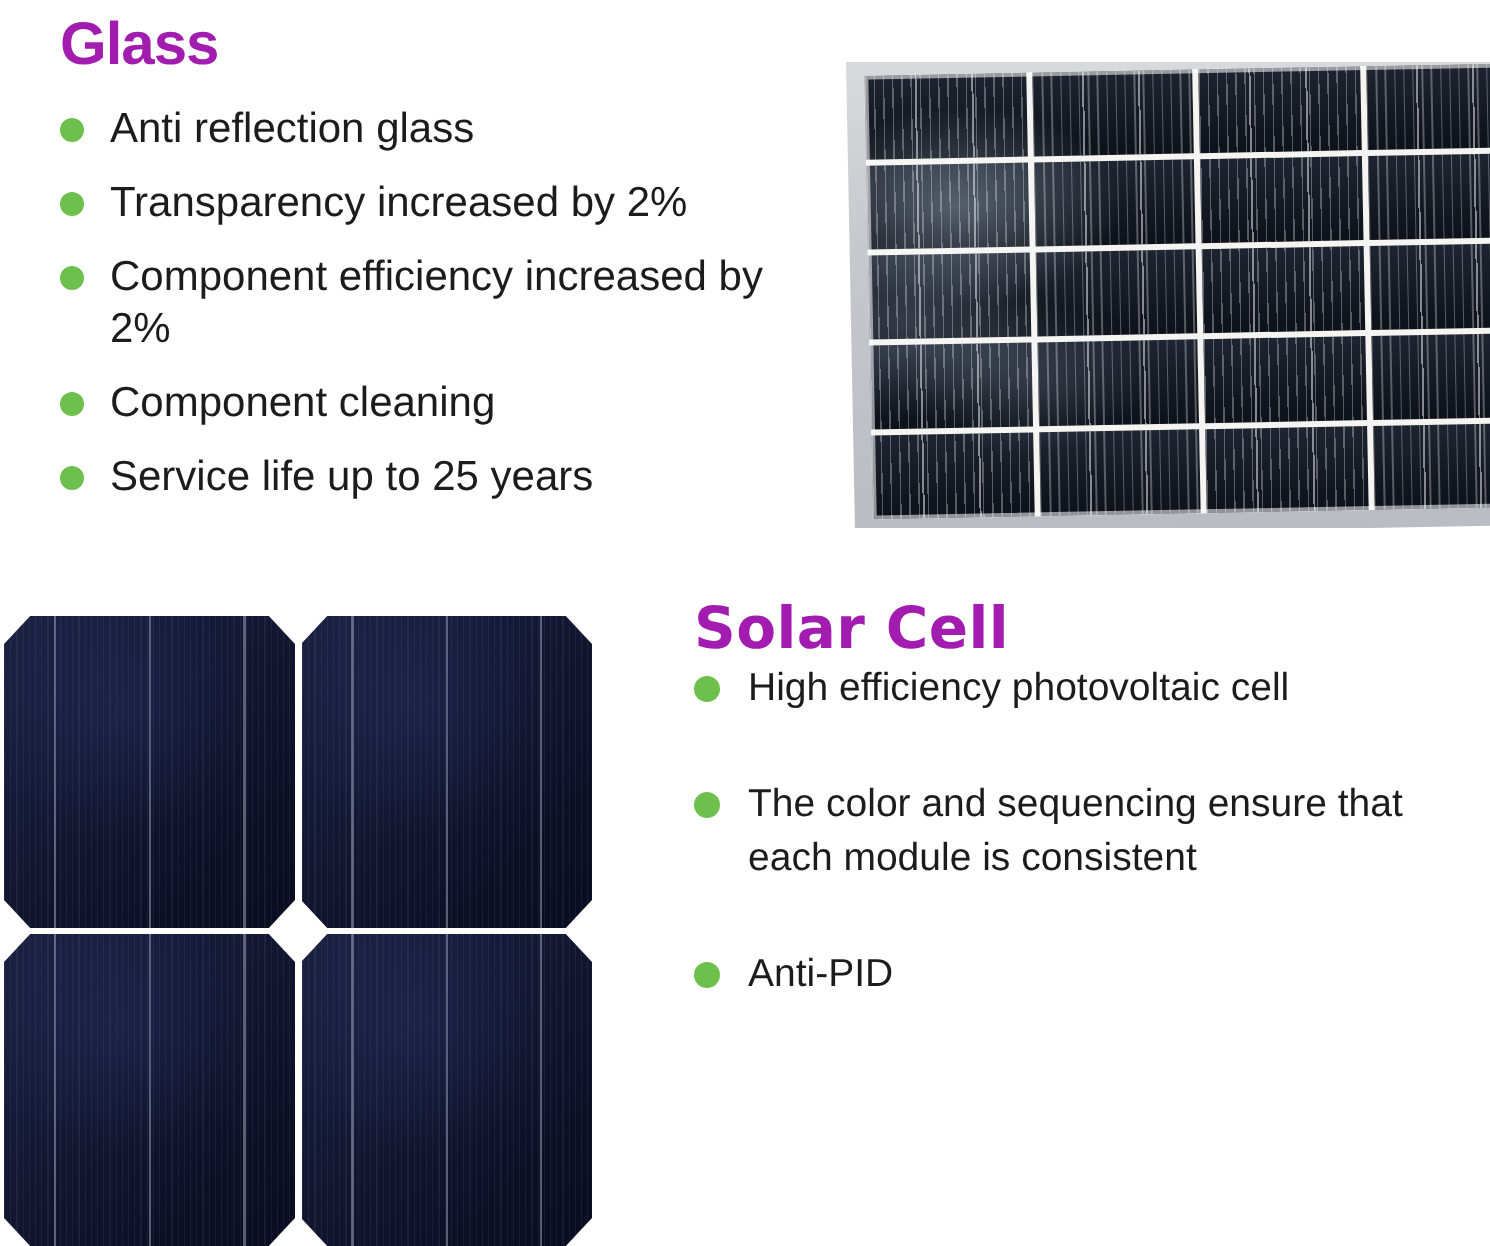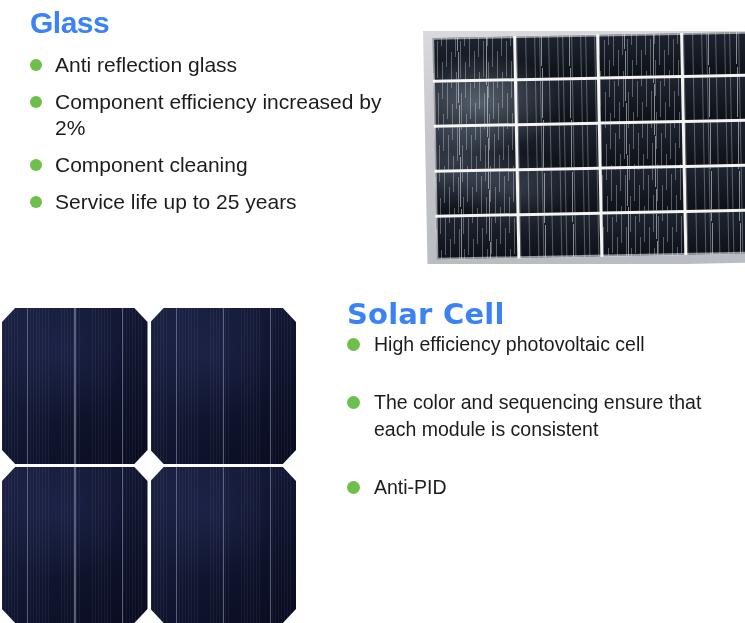--- a/index.html
+++ b/index.html
@@ -14,21 +14,21 @@
     overflow: hidden;
     font-family: "Liberation Sans", "DejaVu Sans", sans-serif;
     -webkit-font-smoothing: antialiased;
   }
 
   
   .section { position: absolute; }
 
   .heading {
     font-weight: bold;
-    color: #3b82f6;
+    color: #a21caf;
     letter-spacing: -0.3px;
     white-space: nowrap;
   }
   #glass-heading  { font-size: 30px; line-height: 34px; letter-spacing: -0.5px; }
   #cell-heading   { font-size: 29px; line-height: 33px; font-family: "DejaVu Sans", sans-serif; letter-spacing: 0.2px; }
 
   .bullet-list {
     list-style: none;
     margin: 0;
     padding: 0;
@@ -199,20 +199,24 @@
 
   <div class="heading" id="glass-heading">Glass</div>
 
   <ul class="bullet-list" id="glass-list" style="margin-top:12px;">
 
     <li class="bullet-item">
       <span class="bullet-dot"></span>
       <span>Anti reflection glass</span>
     </li>
 
+    <li class="bullet-item">
+      <span class="bullet-dot"></span>
+      <span>Transparency increased by 2%</span>
+    </li>
 
     <li class="bullet-item" style="max-width:378px;">
       <span class="bullet-dot"></span>
       <span>Component efficiency increased by 2%</span>
     </li>
 
     <li class="bullet-item">
       <span class="bullet-dot"></span>
       <span>Component cleaning</span>
     </li>

